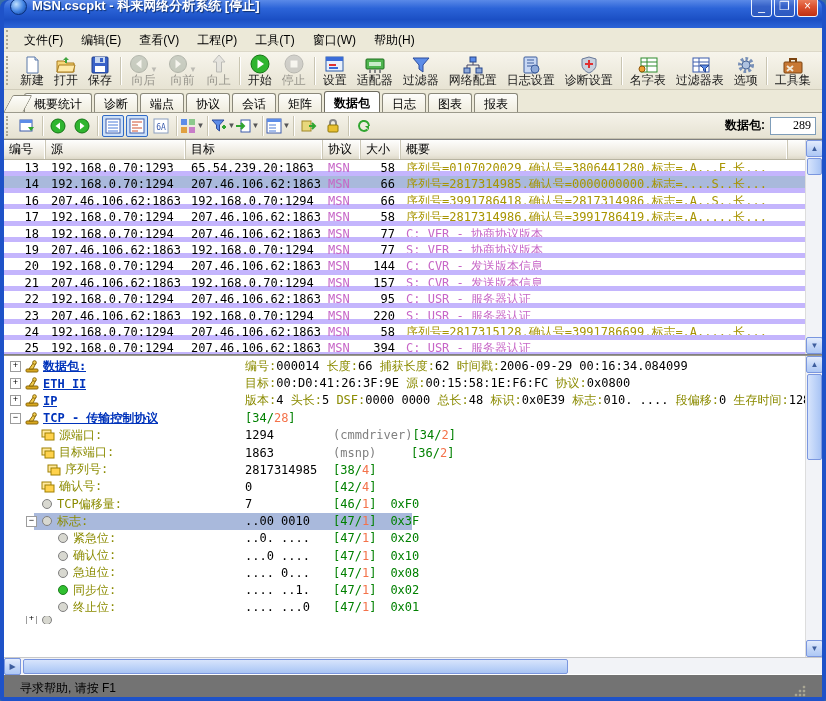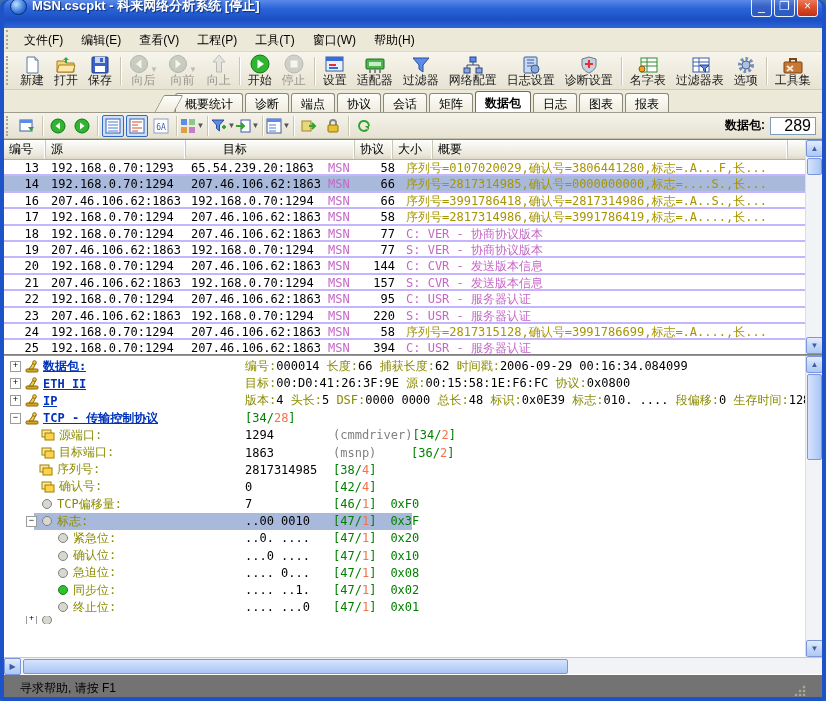--- a/index.html
+++ b/index.html
@@ -26,45 +26,45 @@
   
   .toolbar{height:38px;flex:0 0 38px;background:linear-gradient(180deg,#F7F5EC,#E7E3D3);display:flex;align-items:center;
            border-bottom:1px solid #D0CCBA;padding-right:2px;}
   .tbtn{display:flex;flex-direction:column;align-items:center;justify-content:center;padding:1px 5px;height:36px;min-width:34px;}
   .tbtn .ticon{height:19px;display:flex;align-items:flex-end;}
   .tbtn .tlabel{font-size:12px;line-height:13px;white-space:nowrap;color:#1A1A1A;}
   .tbtn.disabled{opacity:.42;filter:grayscale(90%);}
   .tbtn .drop{font-size:8px;color:#777;margin-left:1px;}
   .sep{width:1px;height:28px;background:#C9C5B2;margin:0 3px;box-shadow:1px 0 0 #fff;}
   
-  .tabbar{height:23px;flex:0 0 23px;background:#ECE9D8;display:flex;align-items:flex-end;padding-left:4px;border-bottom:1px solid #9C9A8C;justify-content:center;}
+  .tabbar{height:23px;flex:0 0 23px;background:#ECE9D8;display:flex;align-items:flex-end;padding-left:4px;border-bottom:1px solid #9C9A8C;}
   .tab-stub{width:20px;height:17px;border:1px solid #8A887A;border-bottom:none;transform:skewX(-28deg);
             background:linear-gradient(#FDFDFA,#EFECDE);margin-right:-4px;border-radius:2px 2px 0 0;}
   .tab{height:19px;padding:2px 9px 0 9px;margin-right:2px;font-size:12px;white-space:nowrap;
        border:1px solid #8A887A;border-bottom:none;border-radius:3px 3px 0 0;
        background:linear-gradient(#FDFDFA,#EFECDE);color:#000;}
   .tab.active{background:#FFFFFF;font-weight:bold;height:21px;padding-top:3px;border-color:#6E6C60;}
   
   .toolbar2{height:26px;flex:0 0 26px;background:linear-gradient(180deg,#F5F3EA,#E6E2D2);display:flex;align-items:center;
             border-bottom:1px solid #C6C2B0;padding:0 6px 0 0;}
   .sbtn{width:22px;height:22px;display:flex;align-items:center;justify-content:center;margin:0 1px;border:1px solid transparent;}
   .sbtn.pressed{border:1px solid #316AC5;background:#CDE0F7;border-radius:2px;}
   .sbtn .drop{font-size:8px;color:#555;margin-left:1px;}
   .spacer{flex:1;}
   .pkt-count-label{font-size:12px;font-weight:bold;margin-right:5px;}
-  .pkt-count-box{width:46px;height:18px;background:#fff;border:1px solid #7F9DB9;font-size:16px;
-                 font-family:Liberation Sans, sans-serif;display:flex;align-items:center;justify-content:flex-end;padding:0 4px;}
+  .pkt-count-box{width:46px;height:18px;background:#fff;border:1px solid #7F9DB9;font-size:12px;
+                 font-family:Liberation Serif, serif;display:flex;align-items:center;justify-content:flex-end;padding:0 4px;}
   
   .table-wrap{flex:0 0 216px;height:216px;position:relative;background:#fff;border:1px solid #808080;border-left:none;border-right:none;overflow:hidden;}
   .thead{height:20px;display:flex;background:linear-gradient(180deg,#FEFEFD,#EAE6DA 80%,#DDD8C8);border-bottom:1px solid #B8B4A2;
          font-size:12px;color:#000;position:relative;z-index:2;padding-right:34px;}
   .th{display:flex;align-items:center;padding:0 5px;border-right:1px solid #CBC7B6;box-shadow:-1px 0 0 #fff inset;white-space:nowrap;overflow:hidden;}
   .tbody{position:absolute;top:20px;bottom:0;left:0;right:17px;overflow:hidden;}
   .prow{display:flex;height:16.4px;line-height:16.4px;font-size:12px;font-family:"DejaVu Sans Mono","Liberation Mono",monospace;
-        border-bottom:2px solid #c4b5fd;white-space:nowrap;}
+        border-bottom:5px solid #c4b5fd;white-space:nowrap;}
   .prow.selected{background:#A9B9DC;justify-content:flex-end;}
   .c-no{flex:0 0 42px;text-align:right;padding-right:7px;}
   .c-src{flex:0 0 140px;padding-left:5px;}
   .c-dst{flex:0 0 137px;padding-left:5px;}
   .c-proto{flex:0 0 38px;padding-left:5px;}
   .c-size{flex:0 0 40px;text-align:right;padding-right:6px;}
   .c-sum{flex:1;padding-left:5px;overflow:hidden;}
   .proto-msn{color:#C766C7;}
   .sum-tcp{color:#A89400;}
   .sum-msn{color:#C766C7;}
@@ -493,21 +493,21 @@
       </span>
       <span class="spacer"></span>
       <span class="pkt-count-label">数据包:</span>
       <span class="pkt-count-box">289</span>
     </div>
 
   <div class="table-wrap">
     <div class="thead" id="thead">
         <span class="th c-no" style="justify-content: flex-start;">编号</span>
         <span class="th c-src" style="justify-content: flex-start;">源</span>
-        <span class="th c-dst" style="justify-content: flex-start; margin-left: 32px;">目标</span>
+        <span class="th c-dst" style="justify-content: flex-start;">目标</span>
         <span class="th c-proto" style="justify-content: flex-start;">协议</span>
         <span class="th c-size" style="justify-content: flex-start;">大小</span>
         <span class="th c-sum" style="justify-content: flex-start;">概要</span>
       </div>
     <div class="tbody" id="tbody">
         <div class="prow">
           <span class="c-no">13</span>
           <span class="c-src">192.168.0.70:1293</span>
           <span class="c-dst">65.54.239.20:1863</span>
           <span class="c-proto proto-msn">MSN</span>
@@ -688,21 +688,21 @@
               <svg width="14" height="12" viewBox="0 0 14 12">
                 <rect x="1" y="1" width="9" height="7" fill="#FFE89C" stroke="#A08000"></rect>
                 <rect x="4" y="4" width="9" height="7" fill="#FFD24C" stroke="#A08000"></rect>
               </svg>
             </span>
             <span class="tlabel lbl-key">目标端口:</span>
           </span>
           <span class="tright"><span class="seg-valcol">1863</span><span class="seg-note">(msnp) </span><span class="seg-rng">[36/</span><span class="seg-len">2</span><span class="seg-rng">]</span></span>
         </div>
         <div class="trow">
-          <span class="tleft" style="padding-left: 20px;">
+          <span class="tleft" style="padding-left: 28px;">
             <span class="exp-space"></span>
             <span class="">
               <svg width="14" height="12" viewBox="0 0 14 12">
                 <rect x="1" y="1" width="9" height="7" fill="#FFE89C" stroke="#A08000"></rect>
                 <rect x="4" y="4" width="9" height="7" fill="#FFD24C" stroke="#A08000"></rect>
               </svg>
             </span>
             <span class="tlabel lbl-key">序列号:</span>
           </span>
           <span class="tright"><span class="seg-valcol">2817314985</span><span class="seg-rng">[38/</span><span class="seg-len">4</span><span class="seg-rng">]</span></span>

